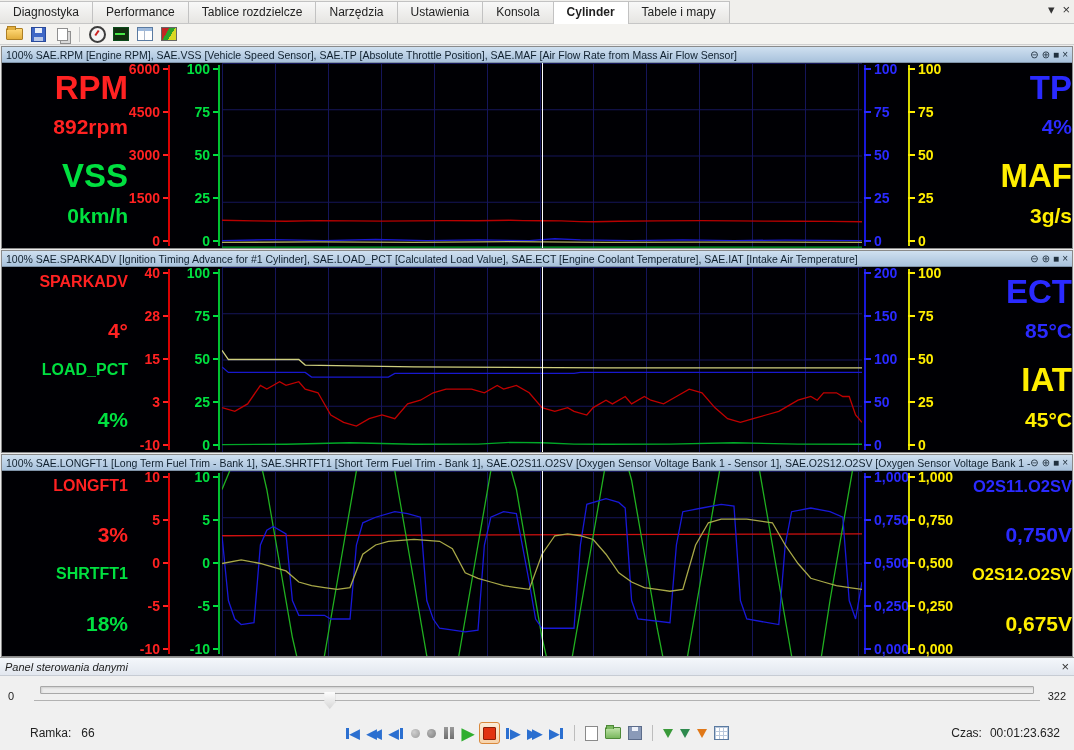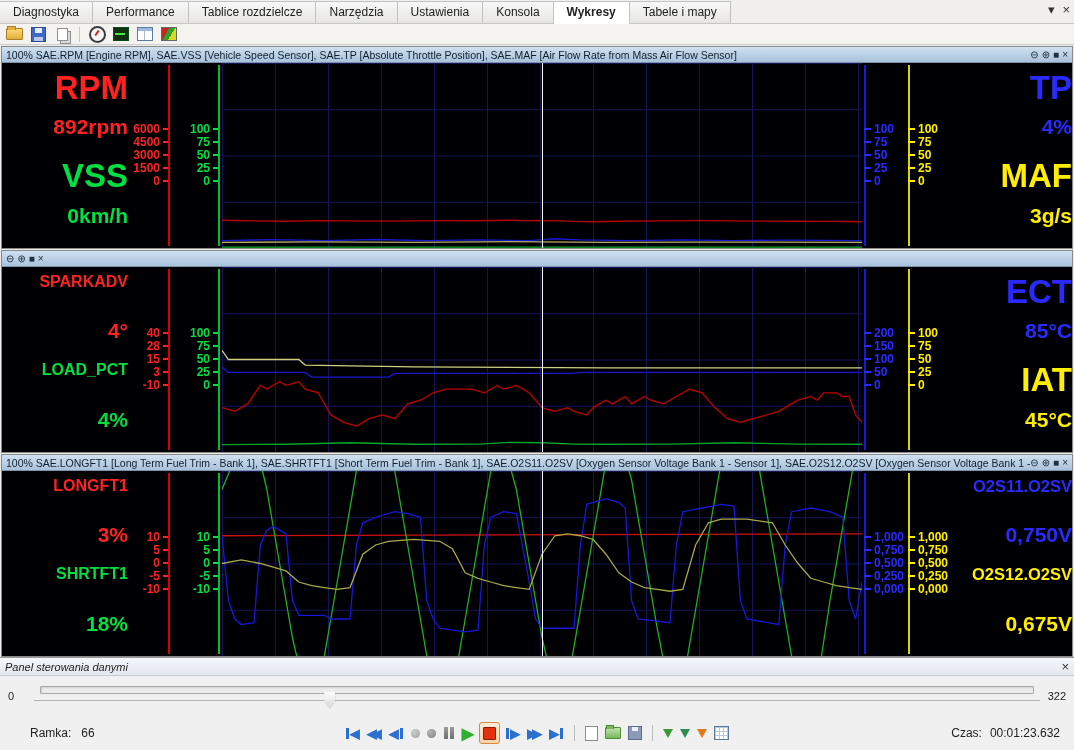--- a/index.html
+++ b/index.html
@@ -52,21 +52,21 @@
 
   .axis{position:relative;width:44px;}
   .axis.wide{width:50px;}
   .axis-line{position:absolute;top:2px;bottom:2px;width:2px;}
   .a-left .axis-line{right:2px;}
   .a-right .axis-line{left:2px;}
   .c-red .axis-line{background:#d80000;}
   .c-green .axis-line{background:#00c030;}
   .c-blue .axis-line{background:#1818d8;}
   .c-yellow .axis-line{background:#d8d800;}
-  .axis-labels{position:absolute;top:0;bottom:0;left:0;right:0;display:flex;flex-direction:column;justify-content:center;font-size:12px;font-weight:bold;}
+  .axis-labels{position:absolute;top:0;bottom:0;left:0;right:0;display:flex;flex-direction:column;justify-content:space-between;font-size:14px;font-weight:bold;}
   .a-left .axis-labels{align-items:flex-end;padding-right:12px;}
   .a-right .axis-labels{align-items:flex-start;padding-left:12px;}
   .axis-lbl{position:relative;line-height:13px;}
   .a-left .axis-lbl::after{content:"";position:absolute;right:-10px;top:5px;width:7px;height:2px;background:currentColor;}
   .a-right .axis-lbl::before{content:"";position:absolute;left:-10px;top:5px;width:7px;height:2px;background:currentColor;}
   .c-red .axis-lbl{color:#ff2222;}
   .c-green .axis-lbl{color:#00e040;}
   .c-blue .axis-lbl{color:#2a2aff;}
   .c-yellow .axis-lbl{color:#ffee00;}
 
@@ -122,21 +122,21 @@
 
 <div class="window">
 
   <div class="tabbar">
     <div class="tab">Diagnostyka</div>
     <div class="tab">Performance</div>
     <div class="tab">Tablice rozdzielcze</div>
     <div class="tab">Narzędzia</div>
     <div class="tab">Ustawienia</div>
     <div class="tab">Konsola</div>
-    <div class="tab active">Wykresy</div>
+    <div class="tab active">Cylinder</div>
     <div class="tab">Tabele i mapy</div>
     <div class="tabbar-right">
       <span class="tb-ico">▾</span>
       <span class="tb-ico">×</span>
     </div>
   </div>
 
   <div class="toolbar">
     <button class="tbtn">
         <span class="icon-folder2"></span>
@@ -232,20 +232,21 @@
         <div class="bigitem lg blue p1">TP</div>
         <div class="bigitem val blue p2">4%</div>
         <div class="bigitem lg yellow p3">MAF</div>
         <div class="bigitem val yellow p4">3g/s</div>
       </div>
     </div>
   </section>
 
   <section class="panel">
     <div class="panel-header">
+      <span class="panel-title">100% SAE.SPARKADV [Ignition Timing Advance for #1 Cylinder], SAE.LOAD_PCT [Calculated Load Value], SAE.ECT [Engine Coolant Temperature], SAE.IAT [Intake Air Temperature]</span>
       <span class="panel-btns">
         <span class="pbtn">⊖</span>
         <span class="pbtn">⊕</span>
         <span class="pbtn">■</span>
         <span class="pbtn">×</span>
       </span>
     </div>
     <div class="panel-body">
       <div class="col labels-left">
         <div class="bigitem md red p1">SPARKADV</div>

